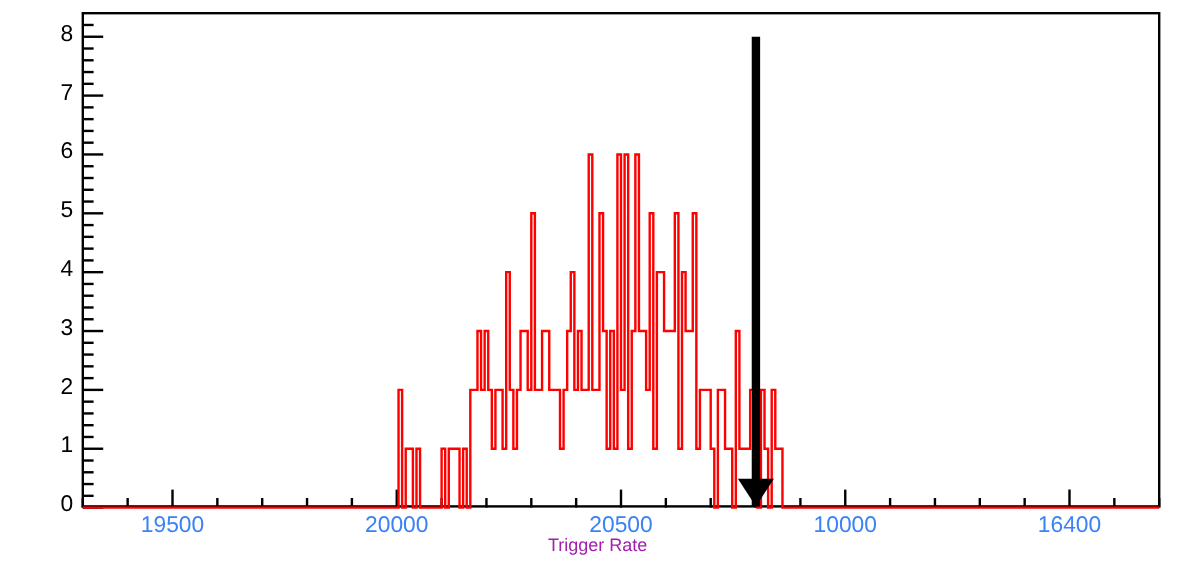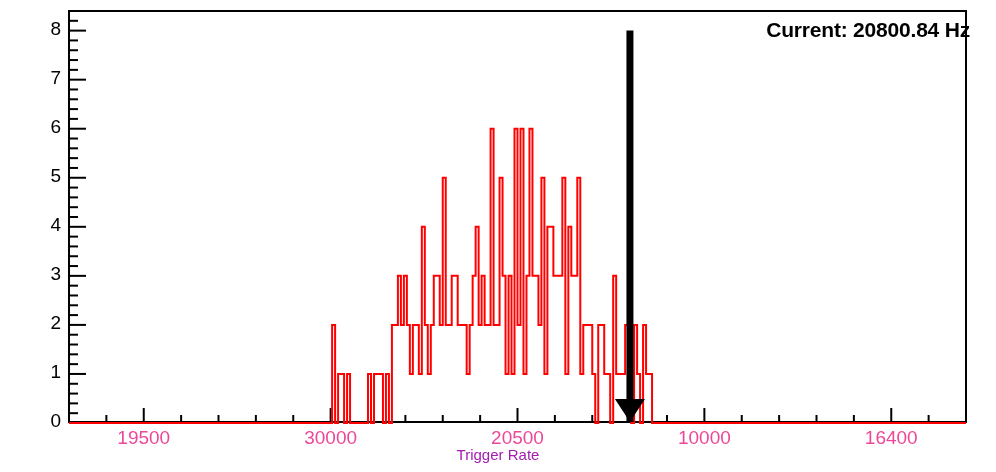--- a/index.html
+++ b/index.html
@@ -2,21 +2,21 @@
 <html><head>
 <meta charset="utf-8">
 <style>
   html,body{margin:0;padding:0;background:#ffffff;}
   body{width:996px;height:472px;overflow:hidden;font-family:"Liberation Sans",sans-serif;}
   #root{position:relative;width:996px;height:472px;background:#ffffff;}
   #frame{position:absolute;left:68px;top:10px;width:899px;height:413px;
          border:2px solid #000;box-sizing:border-box;background:#fff;}
   svg{display:block;}
   .ylabel{position:absolute;font-size:19px;color:#000;text-align:right;width:28px;}
-  .xlabel{position:absolute;font-size:19px;color:#ec4899;text-align:center;}
+  .xlabel{position:absolute;font-size:19px;color:#3b82f6;text-align:center;}
   #xaxis-title{position:absolute;font-size:15px;color:#a21caf;left:0;top:446px;width:996px;text-align:center;}
   #current-label{position:absolute;right:26px;top:18px;font-size:21px;font-weight:bold;color:#000;
                  letter-spacing:-0.2px;}
 </style>
 </head>
 <body>
 
 <div id="root">
 
   <div id="frame"></div>
@@ -108,23 +108,22 @@
       <div class="ylabel" style="left: 33px; top: 311.905px;">2</div>
       <div class="ylabel" style="left: 33px; top: 262.857px;">3</div>
       <div class="ylabel" style="left: 33px; top: 213.81px;">4</div>
       <div class="ylabel" style="left: 33px; top: 164.762px;">5</div>
       <div class="ylabel" style="left: 33px; top: 115.714px;">6</div>
       <div class="ylabel" style="left: 33px; top: 66.6667px;">7</div>
       <div class="ylabel" style="left: 33px; top: 17.619px;">8</div>
     </div>
   <div id="xtick-labels">
       <div class="xlabel" style="left: 83.75px; width: 120px; top: 427px;">19500</div>
-      <div class="xlabel" style="left: 270.625px; width: 120px; top: 427px;">30000</div>
+      <div class="xlabel" style="left: 270.625px; width: 120px; top: 427px;">20000</div>
       <div class="xlabel" style="left: 457.5px; width: 120px; top: 427px;">20500</div>
       <div class="xlabel" style="left: 644.375px; width: 120px; top: 427px;">10000</div>
       <div class="xlabel" style="left: 831.25px; width: 120px; top: 427px;">16400</div>
     </div>
 
   <div id="xaxis-title">Trigger Rate</div>
 
-  <div id="current-label">Current: 20800.84 Hz</div>
 
 </div>
 
 </body></html>

